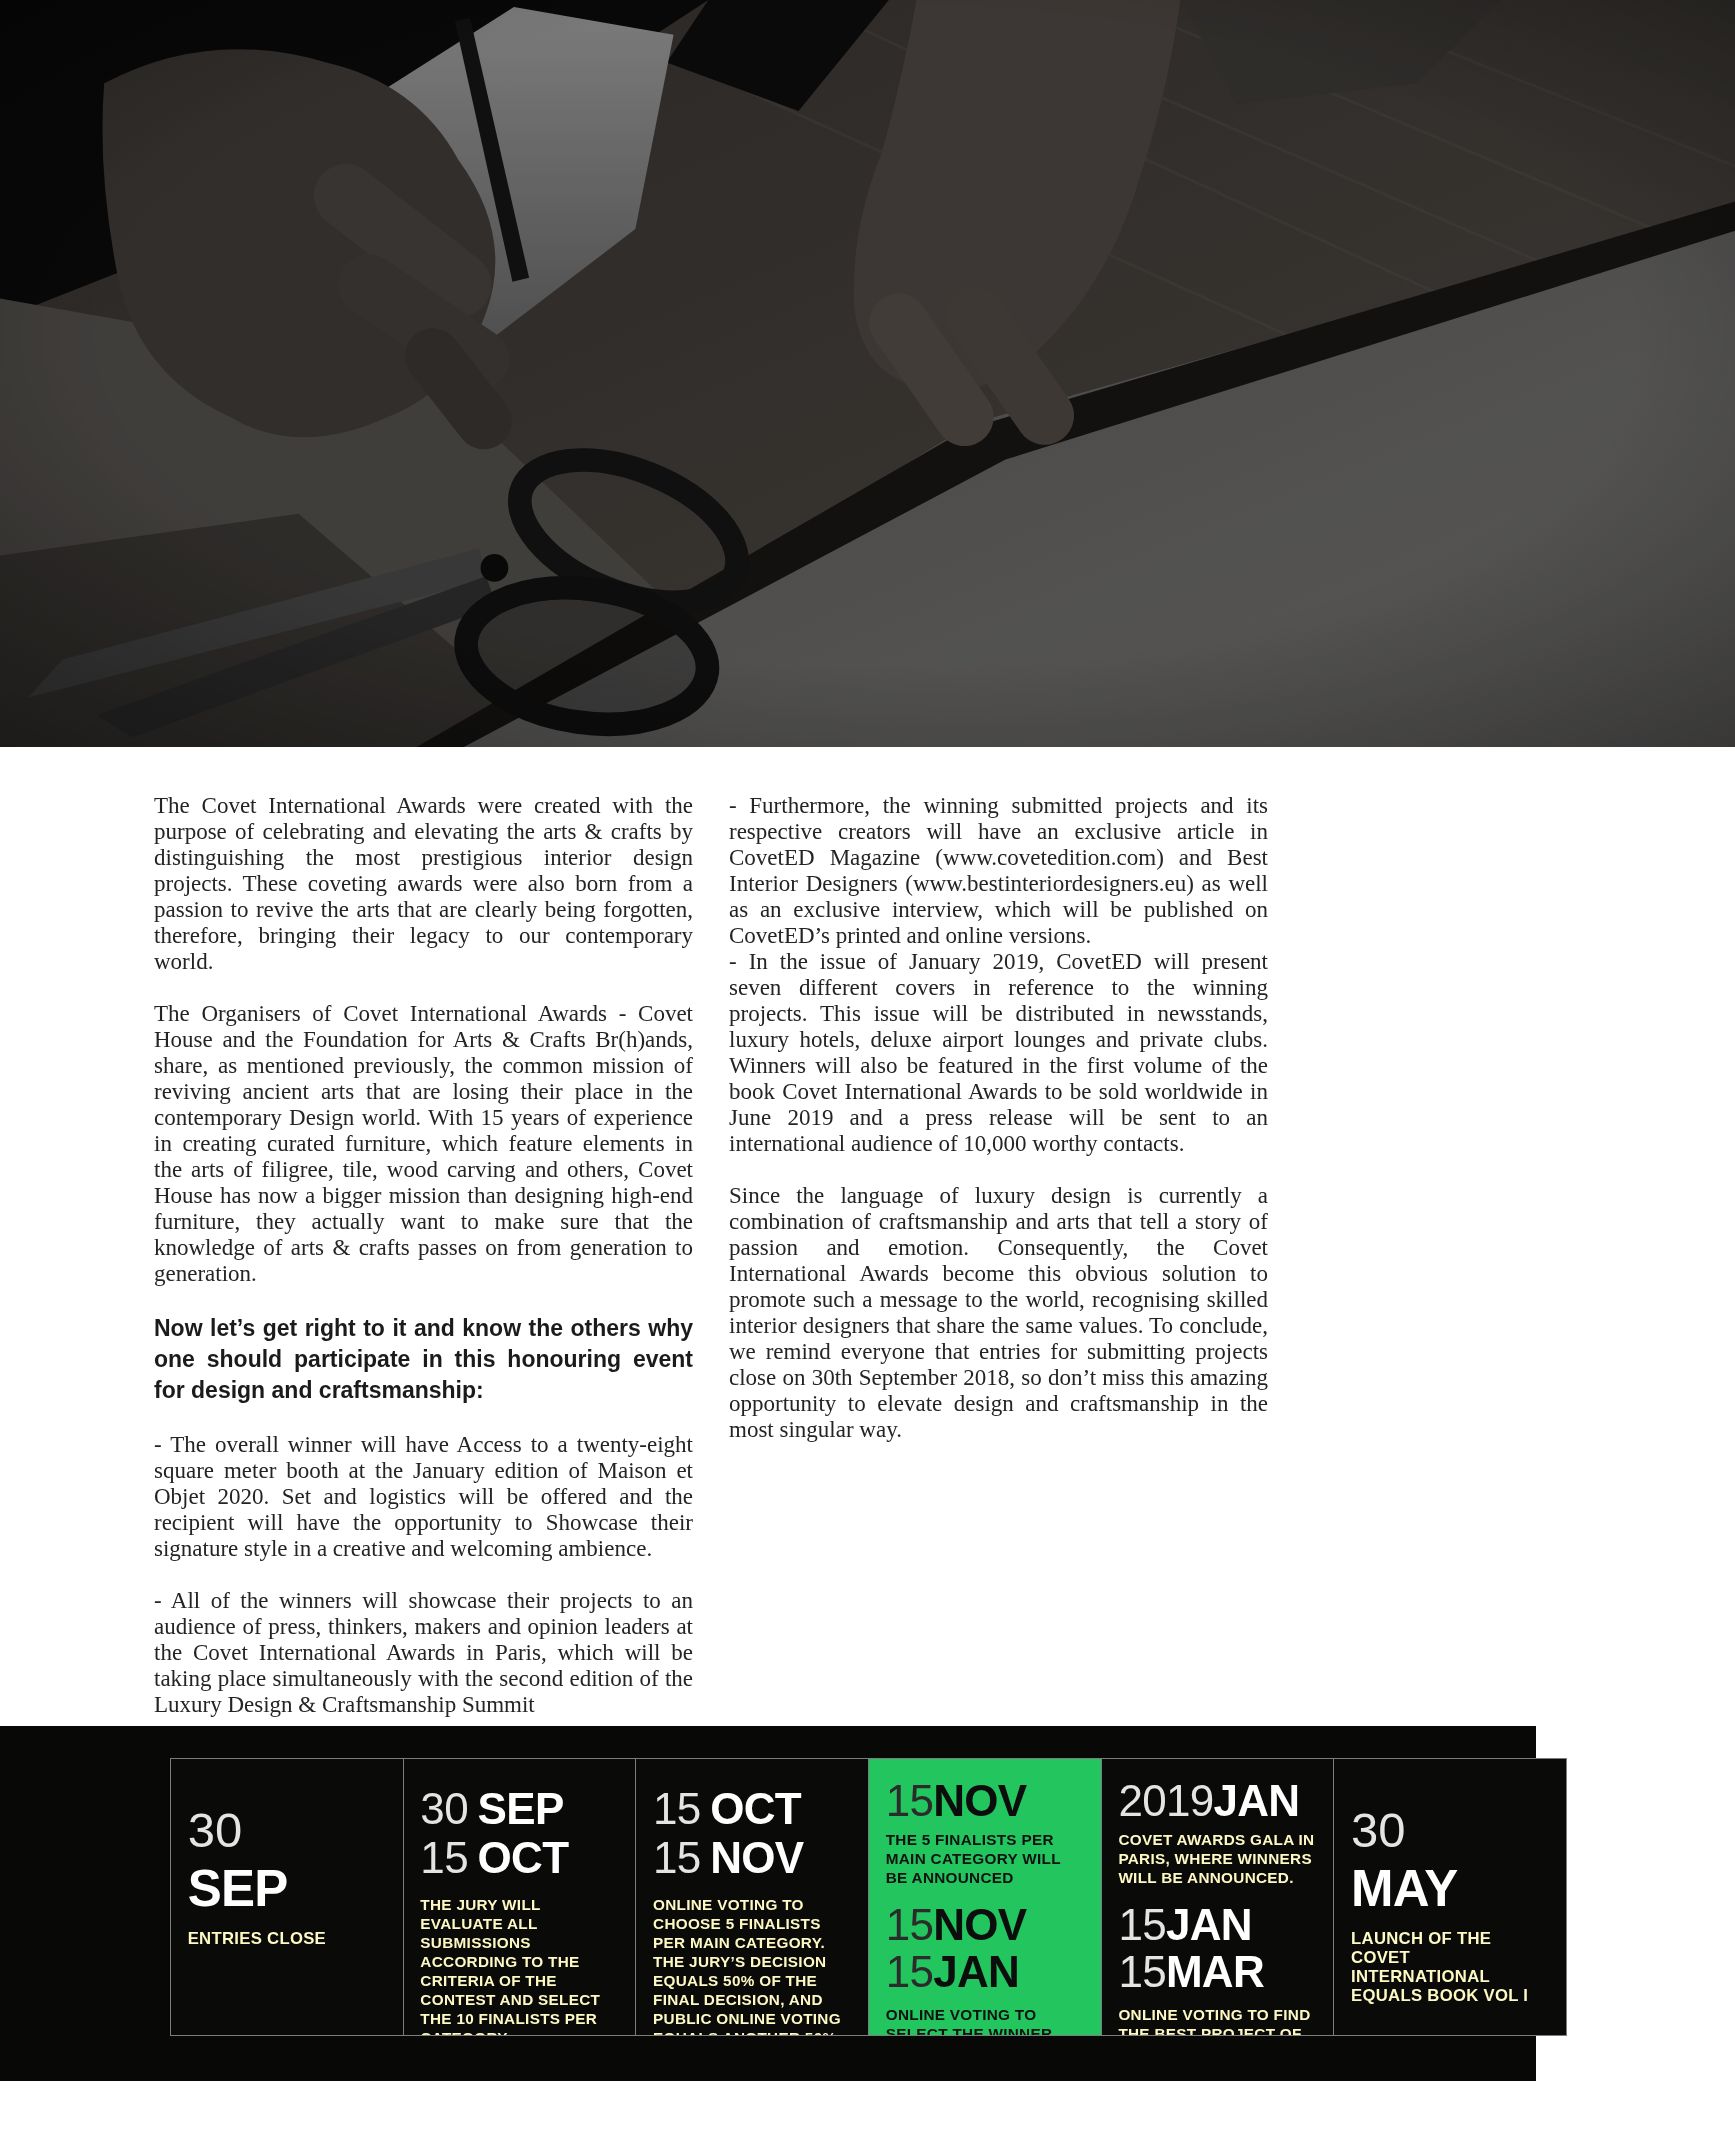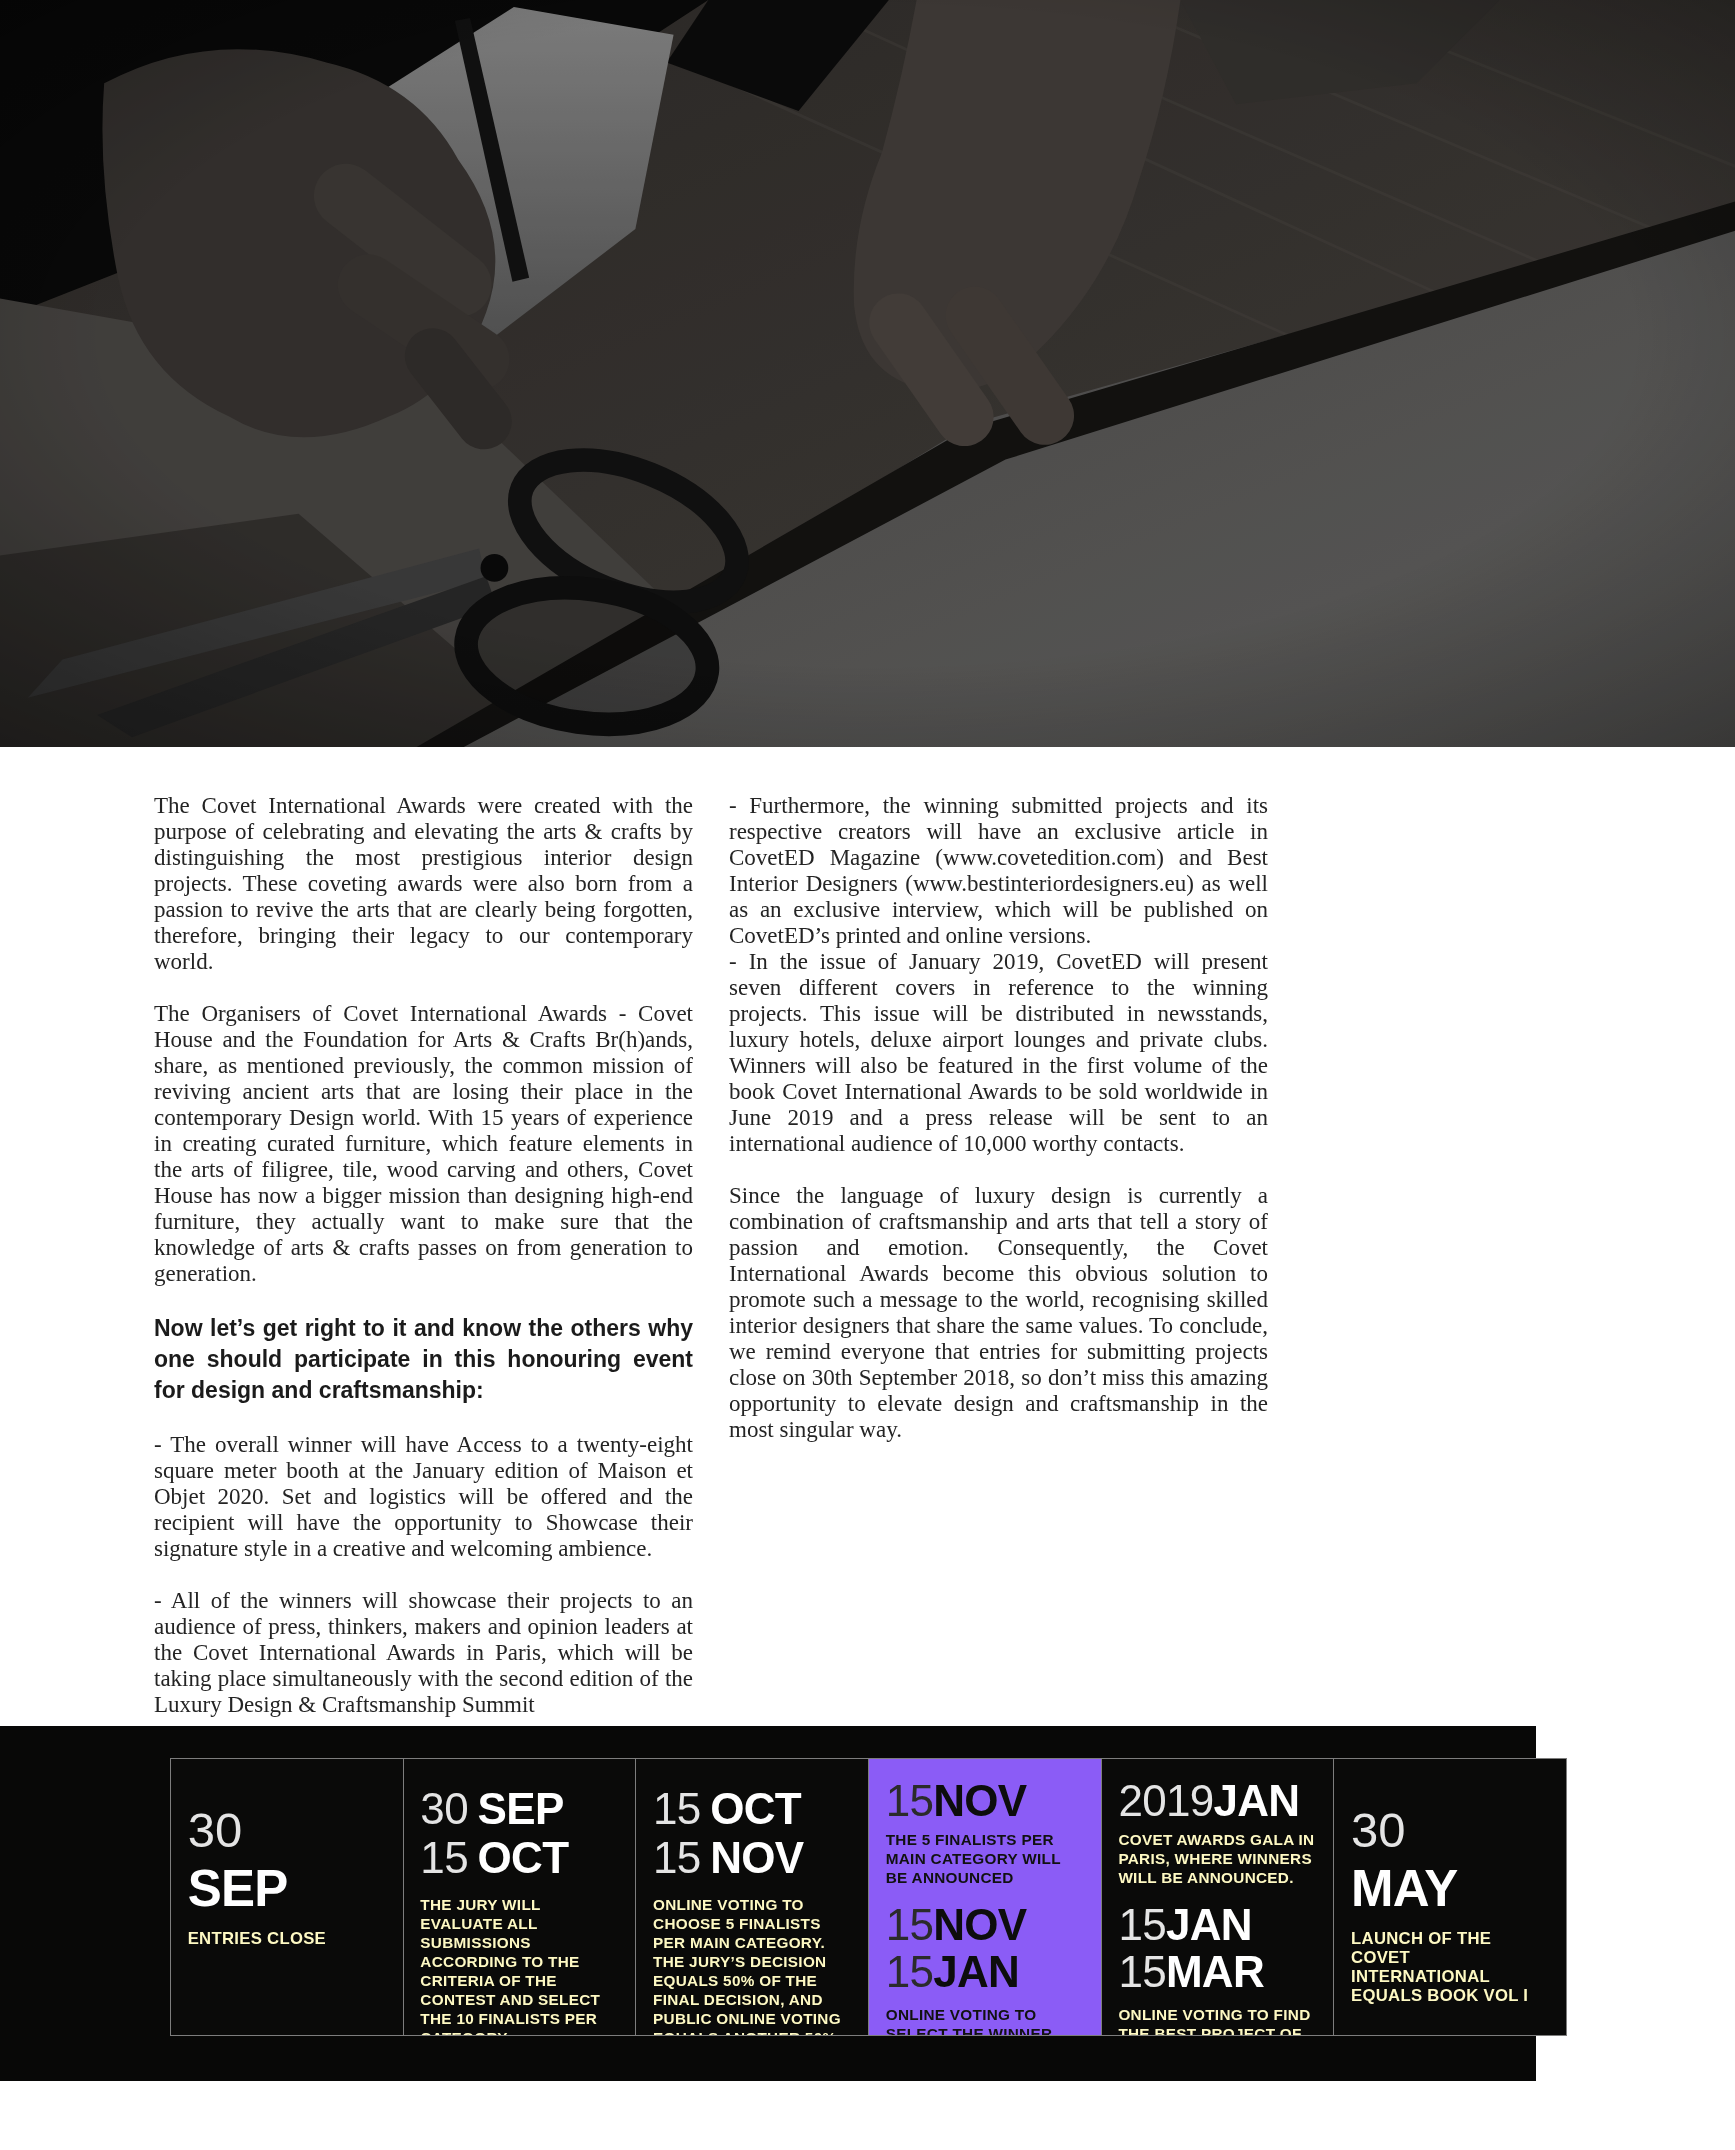--- a/index.html
+++ b/index.html
@@ -35,21 +35,21 @@
   .timeline{
     position:absolute;left:170px;top:32px;width:1397px;height:278px;
     display:flex;border:1.4px solid #7d7d7d;box-sizing:border-box;background:#0a0a09;
   }
   .tbox{
     flex:1 1 0;border-left:1.4px solid #7d7d7d;box-sizing:border-box;
     padding:0 14px 0 16.7px;color:#ffffff;overflow:hidden;
     font-family:"Liberation Sans",sans-serif;
   }
   .tbox:first-child{border-left:none;}
-  .tbox.white{background:#8b5cf6;color:#131313;}
+  .tbox.white{background:#22c55e;color:#131313;}
 
   .date{font-size:44px;line-height:49px;letter-spacing:-0.7px;white-space:nowrap;}
   .date .num{font-weight:400;color:#e4e4e4;}
   .date .mon{font-weight:700;color:#ffffff;letter-spacing:-0.7px;}
   .date .mon.gap{margin-left:9.7px;}
   .tbox.white .date .num{color:#2b2b2b;}
   .tbox.white .date .mon{color:#0d0d0d;}
 
   .caption{font-size:15.3px;line-height:19px;font-weight:700;letter-spacing:0.3px;color:#fef9c3;}
   .tbox.white .caption{color:#111111;}

